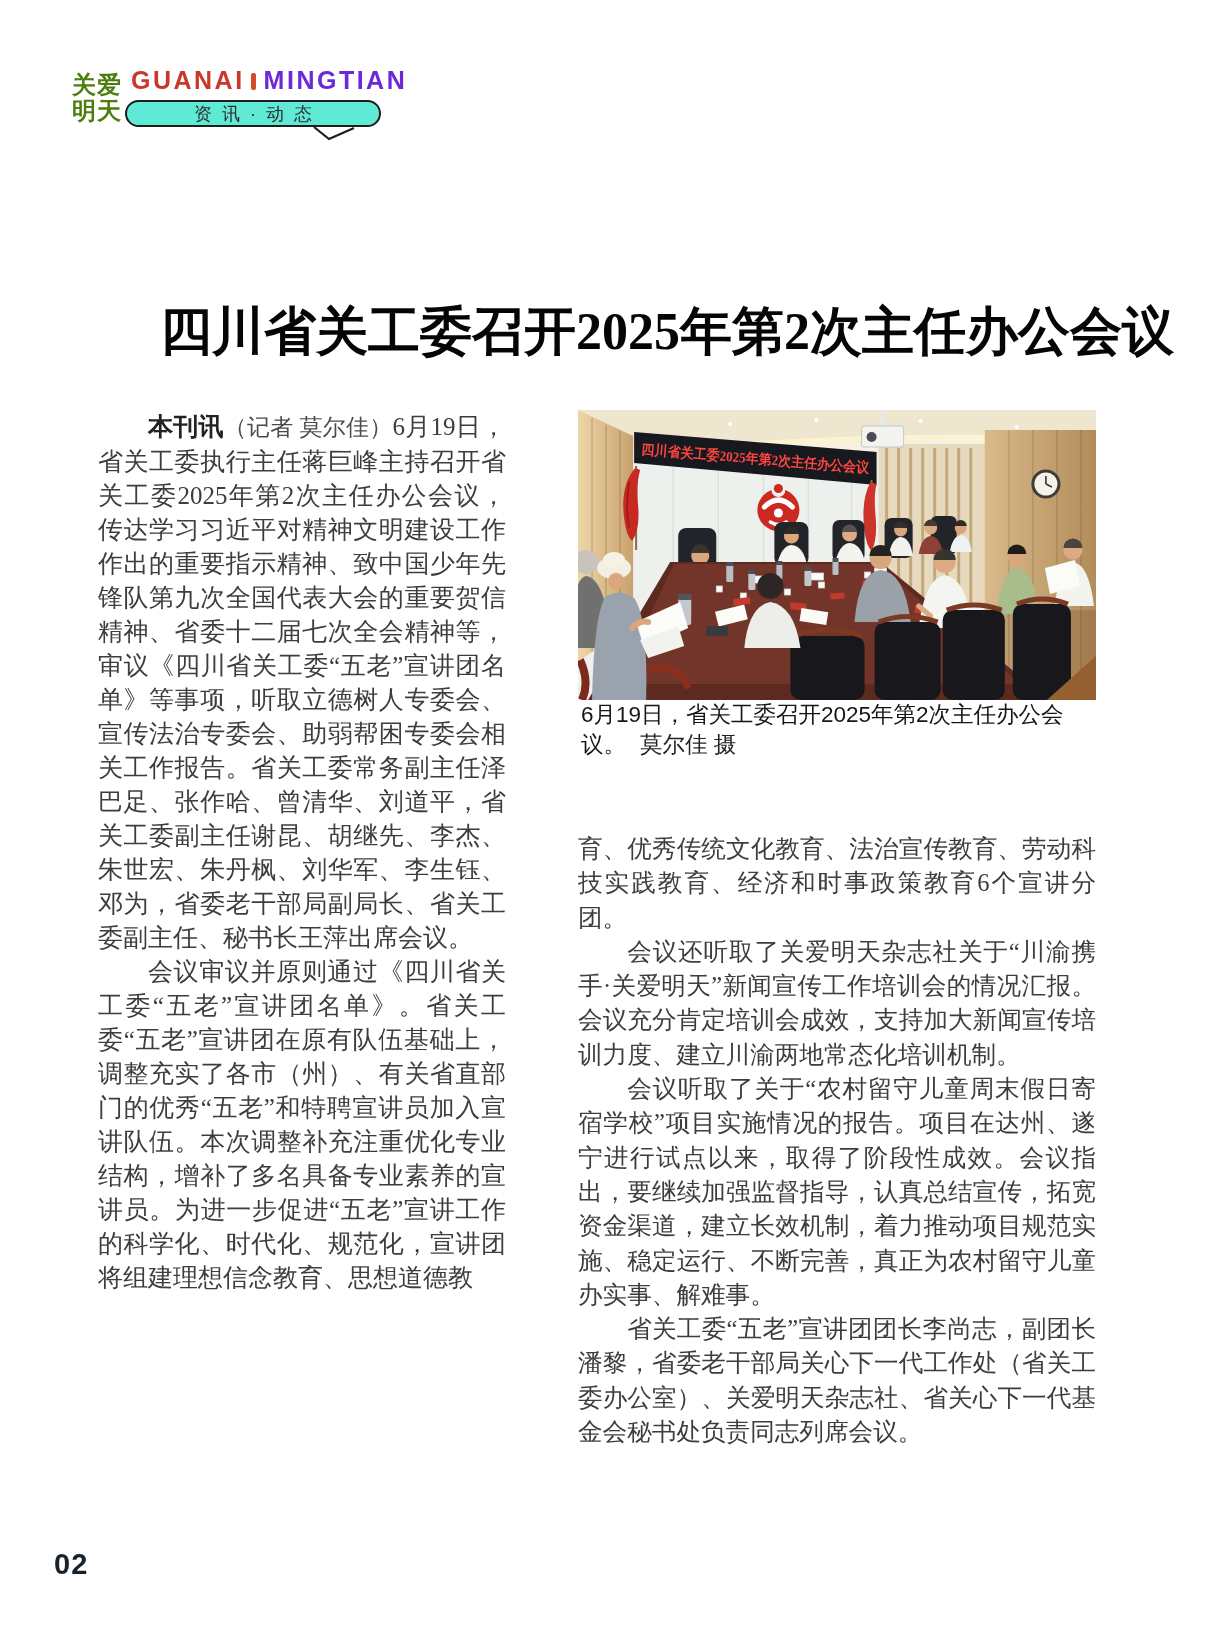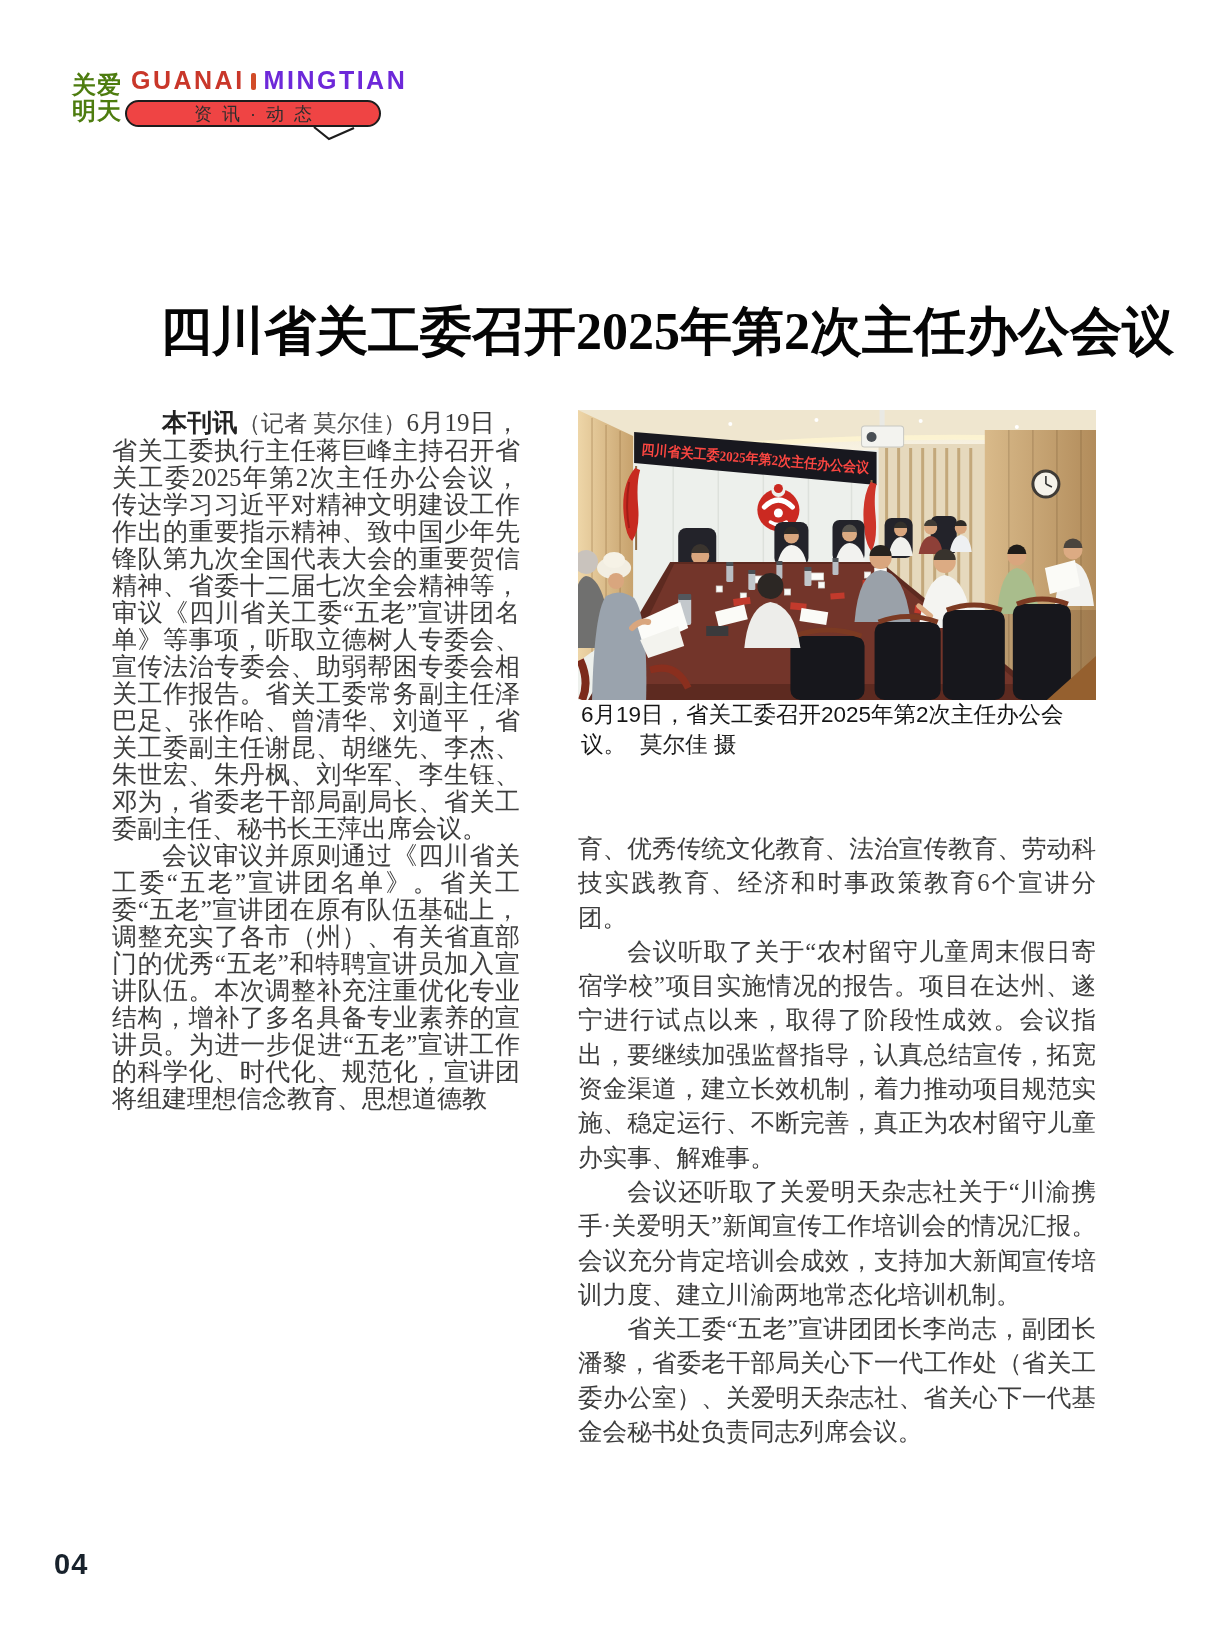--- a/index.html
+++ b/index.html
@@ -13,30 +13,30 @@
     font-size:24px;line-height:25.5px;letter-spacing:1px;text-align:center;}
   .brand-latin{left:131px;top:66px;font-family:"Liberation Sans","DejaVu Sans",sans-serif;
     font-weight:800;font-size:25px;letter-spacing:2.5px;white-space:nowrap;}
   .brand-latin .lat-l{color:#c9372a;}
   .brand-latin .lat-r{color:#6d28d9;}
   .brand-sep{display:inline-block;width:5px;height:17px;background:#d14c28;border-radius:2px;
     margin:0 8px 0 6px;vertical-align:-1px;}
   .bubble{left:125px;top:100px;width:256px;height:27px;border:2.2px solid #1d1d1d;border-radius:15px;
     display:flex;align-items:center;justify-content:center;
     font-family:"Liberation Sans","DejaVu Sans",sans-serif;font-size:18px;color:#2d2d2d;
-    letter-spacing:10px;padding-left:10px;box-sizing:border-box;background:#ef4444;}
+    letter-spacing:10px;padding-left:10px;box-sizing:border-box;background:#5eead4;}
   .bubble-tail{position:absolute;left:185px;top:24px;}
 
   
   .title{left:112px;top:266px;width:984px;text-align:center;color:#050505;
     font-size:52px;font-weight:bold;line-height:62px;letter-spacing:0px;white-space:nowrap;margin-left:48px;}
 
   
-  .col-left{left:112px;top:409px;width:408px;height:1112px;overflow:hidden;
-    font-size:25px;line-height:27px;color:#3d3d3d;text-align:justify;}
+  .col-left{left:98px;top:409px;width:408px;height:1112px;overflow:hidden;
+    font-size:25px;line-height:34px;color:#3d3d3d;text-align:justify;}
   .para{margin:0;}
   .indent{text-indent:2em;}
   .lead{font-family:"Liberation Sans","DejaVu Sans",sans-serif;font-weight:700;color:#222;}
   .kai{font-size:0.92em;color:#4a4a4a;}
 
   .col-right{left:578px;top:410px;width:518px;}
   .photo{width:518px;height:290px;display:block;background:#ece9e2;}
   .caption{padding-left:3px;
     font-family:"Liberation Sans","DejaVu Sans",sans-serif;
     font-size:22.5px;line-height:30px;color:#151515;}
@@ -302,20 +302,20 @@
         <path d="M166,238 Q170,196 192,192 Q216,196 222,238 Z" fill="#ededea"></path>
       </g>
     </svg>
 
     <div class="caption">
       <span>6月19日，省关工委召开2025年第2次主任办公会议。</span><span class="credit">莫尔佳 摄</span>
     </div>
 
     <div class="right-body">
       <p class="para">育、优秀传统文化教育、法治宣传教育、劳动科技实践教育、经济和时事政策教育6个宣讲分团。</p>
+      <p class="para indent">会议还听取了关爱明天杂志社关于“川渝携手·关爱明天”新闻宣传工作培训会的情况汇报。会议充分肯定培训会成效，支持加大新闻宣传培训力度、建立川渝两地常态化培训机制。</p>
       <p class="para indent">会议听取了关于“农村留守儿童周末假日寄宿学校”项目实施情况的报告。项目在达州、遂宁进行试点以来，取得了阶段性成效。会议指出，要继续加强监督指导，认真总结宣传，拓宽资金渠道，建立长效机制，着力推动项目规范实施、稳定运行、不断完善，真正为农村留守儿童办实事、解难事。</p>
-      <p class="para indent">会议还听取了关爱明天杂志社关于“川渝携手·关爱明天”新闻宣传工作培训会的情况汇报。会议充分肯定培训会成效，支持加大新闻宣传培训力度、建立川渝两地常态化培训机制。</p>
       <p class="para indent"><span>省关工委“五老”宣讲团团长李尚志，副团长潘黎，省委老干部局关心下一代工作处（省关工委办公室）、关爱明天杂志社、省关心下一代基金会秘书处负责同志列席会议。</span></p>
     </div>
   </div>
 
-  <div class="abs pageno">04</div>
+  <div class="abs pageno">02</div>
 </div>
 
 </body></html>

